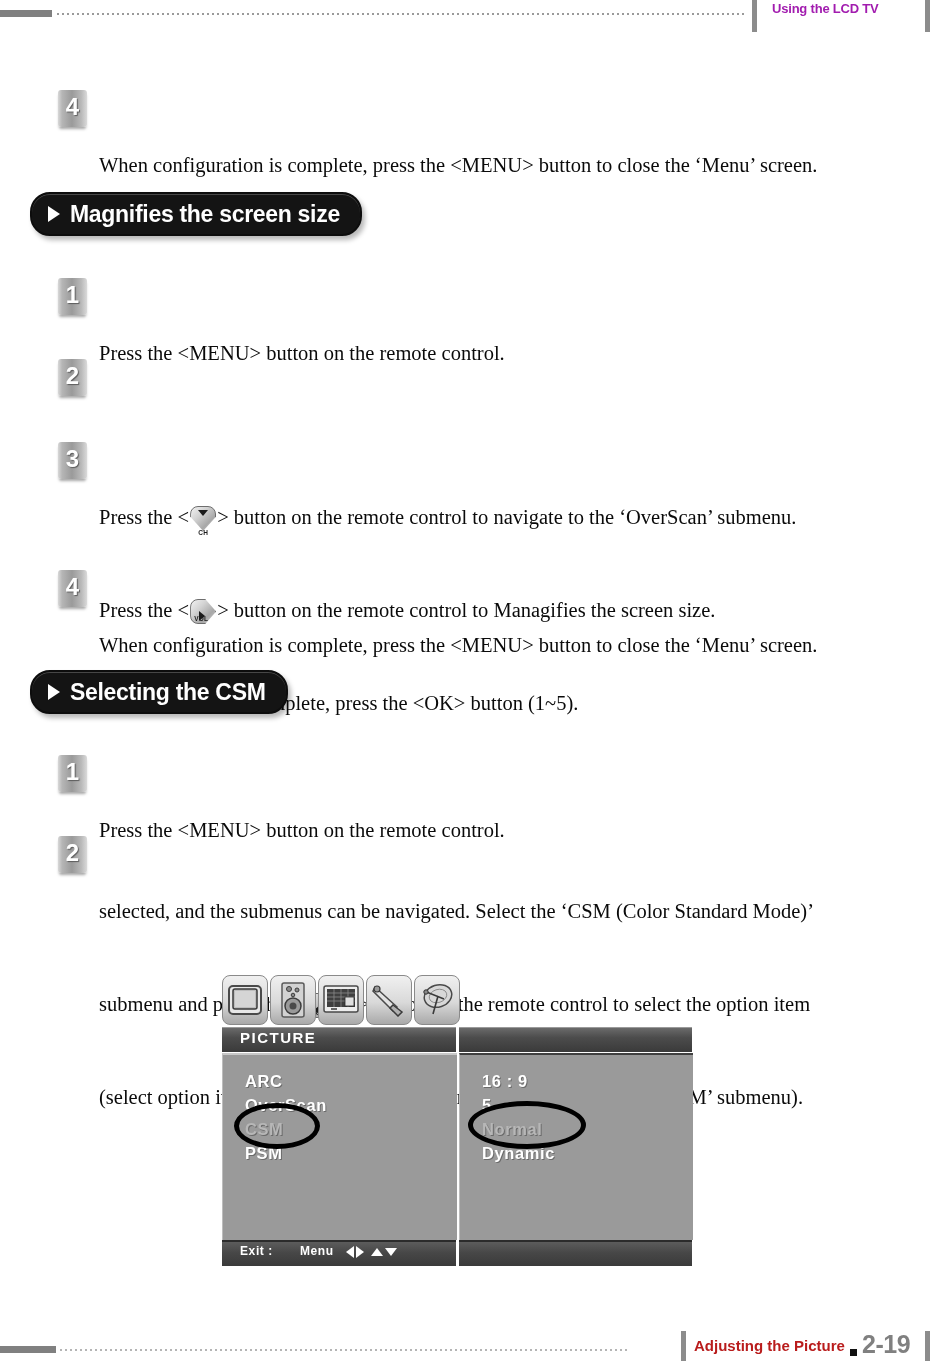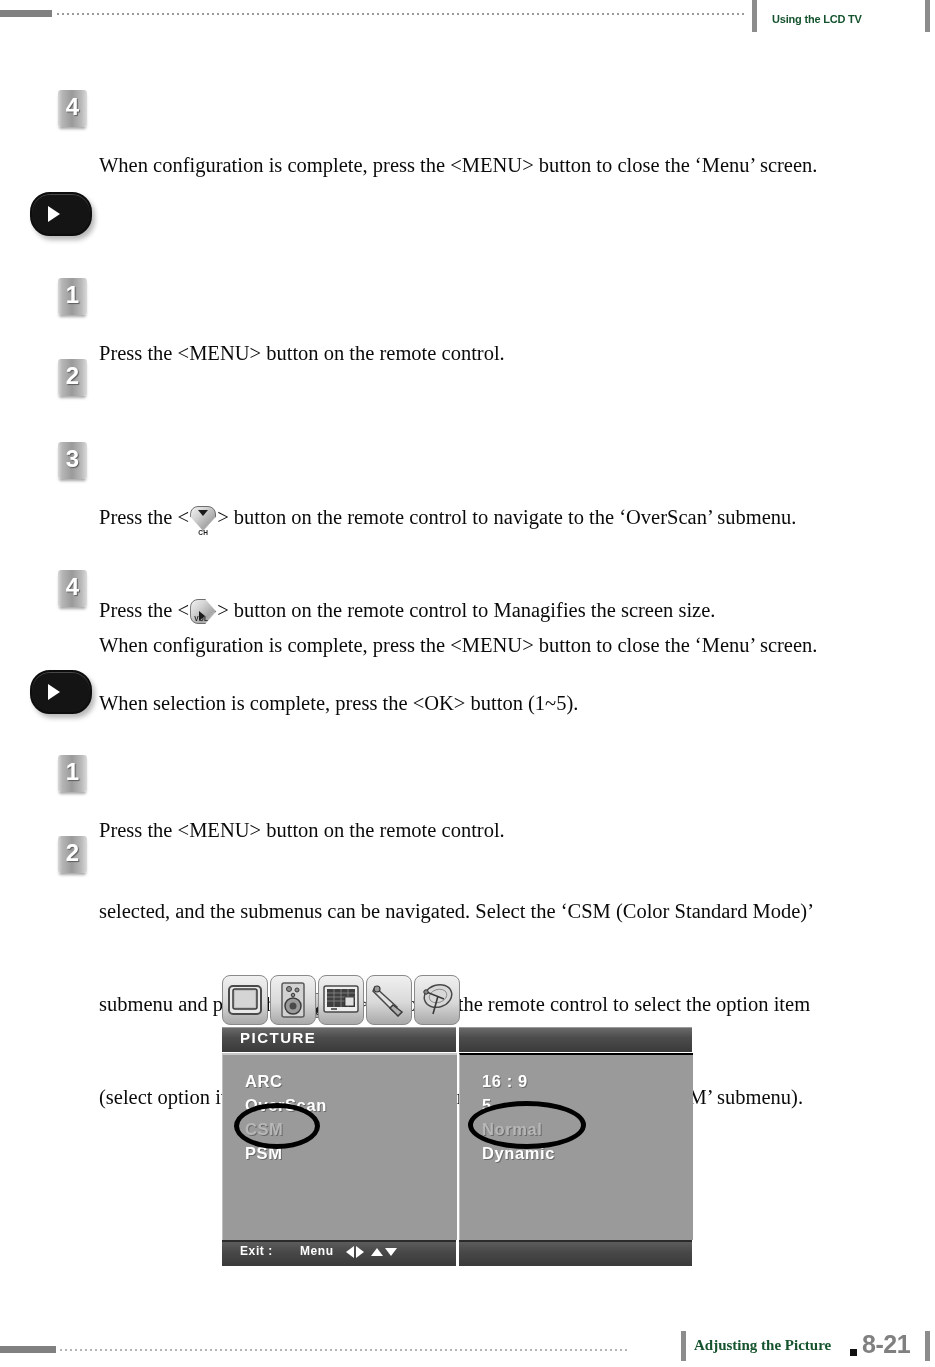--- a/index.html
+++ b/index.html
@@ -44,25 +44,24 @@
     position: absolute;
     left: 925px; top: 0px;
     width: 5px; height: 32px;
     background: #8c8c8c;
   }
   .hdr-title {
     position: absolute;
     left: 772px; top: 1px;
     font-family: "Liberation Sans", sans-serif;
     font-weight: bold;
-    font-size: 11px;
-    color: #14532d;
+    font-size: 13px;
+    color: #a21caf;
     letter-spacing: -0.2px;
     white-space: nowrap;
-    margin-top: 12px;
   }
 
   
   .page-footer {
     position: absolute;
     left: 0; bottom: 0;
     width: 935px;
     height: 46px;
   }
   .ftr-dash-bar {
@@ -85,24 +84,24 @@
   }
   .ftr-rule-right {
     position: absolute;
     left: 925px; top: 10px;
     width: 5px; height: 30px;
     background: #8c8c8c;
   }
   .ftr-title {
     position: absolute;
     left: 694px; top: 16px;
-    font-family: Liberation Serif, serif;
+    font-family: Liberation Sans, sans-serif;
     font-weight: bold;
     font-size: 15px;
-    color: #14532d;
+    color: #b91c1c;
     white-space: nowrap;
   }
   .ftr-square {
     position: absolute;
     left: 850px; top: 28px;
     width: 7px; height: 7px;
     background: #111;
   }
   .ftr-page {
     position: absolute;
@@ -316,21 +315,21 @@
     width: 234px; height: 185px;
     background: #9a9a9a;
     border-top: 2px solid #c8c8c8;
     border-left: 1px solid #bdbdbd;
   }
   .osd-panel-right {
     position: absolute;
     left: 237px; top: 78px;
     width: 233px; height: 185px;
     background: #9a9a9a;
-    border-top: 2px solid #000000;
+    border-top: 2px solid #404040;
     border-left: 1px solid #bdbdbd;
   }
   .osd-row-label {
     position: absolute;
     left: 22px;
     font-family: "Liberation Sans", sans-serif;
     font-weight: bold;
     font-size: 16.5px;
     color: #ffffff;
     letter-spacing: 0.6px;
@@ -409,20 +408,21 @@
 
 <div class="step" style="left:58px; top:88px; width:830px;">
   <div class="step-badge">4</div>
   <div class="step-text">
     <span class="ln">When configuration is complete, press the &lt;MENU&gt; button to close the ‘Menu’ screen.</span>
   </div>
 </div>
 
 <div class="section-pill" style="left:30px; top:192px;">
   <div class="tri-bullet"></div>
+  <div class="ttl">Magnifies the screen size</div>
 </div>
 
 <div class="step" style="left:58px; top:276px; width:830px;">
   <div class="step-badge">1</div>
   <div class="step-text">
     <span class="ln">Press the &lt;MENU&gt; button on the remote control.</span>
   </div>
 </div>
 
 <div class="step" style="left:58px; top:357px; width:830px;">
@@ -440,20 +440,21 @@
 
 <div class="step" style="left:58px; top:568px; width:850px;">
   <div class="step-badge">4</div>
   <div class="step-text">
     <span class="ln">When configuration is complete, press the &lt;MENU&gt; button to close the ‘Menu’ screen.</span>
   </div>
 </div>
 
 <div class="section-pill" style="left:30px; top:670px;">
   <div class="tri-bullet"></div>
+  <div class="ttl">Selecting the CSM</div>
 </div>
 
 <div class="step" style="left:58px; top:753px; width:830px;">
   <div class="step-badge">1</div>
   <div class="step-text">
     <span class="ln">Press the &lt;MENU&gt; button on the remote control.</span>
   </div>
 </div>
 
 <div class="step" style="left:58px; top:834px; width:860px;">
@@ -564,15 +565,15 @@
   </div>
   <div class="osd-bottombar-right"></div>
 </div>
 
 <div class="page-footer">
   <div class="ftr-dash-bar"></div>
   <div class="ftr-dotted"></div>
   <div class="ftr-rule-left"></div>
   <div class="ftr-title">Adjusting the Picture</div>
   <div class="ftr-square"></div>
-  <div class="ftr-page">8-21</div>
+  <div class="ftr-page">2-19</div>
   <div class="ftr-rule-right"></div>
 </div>
 
 </body></html>

